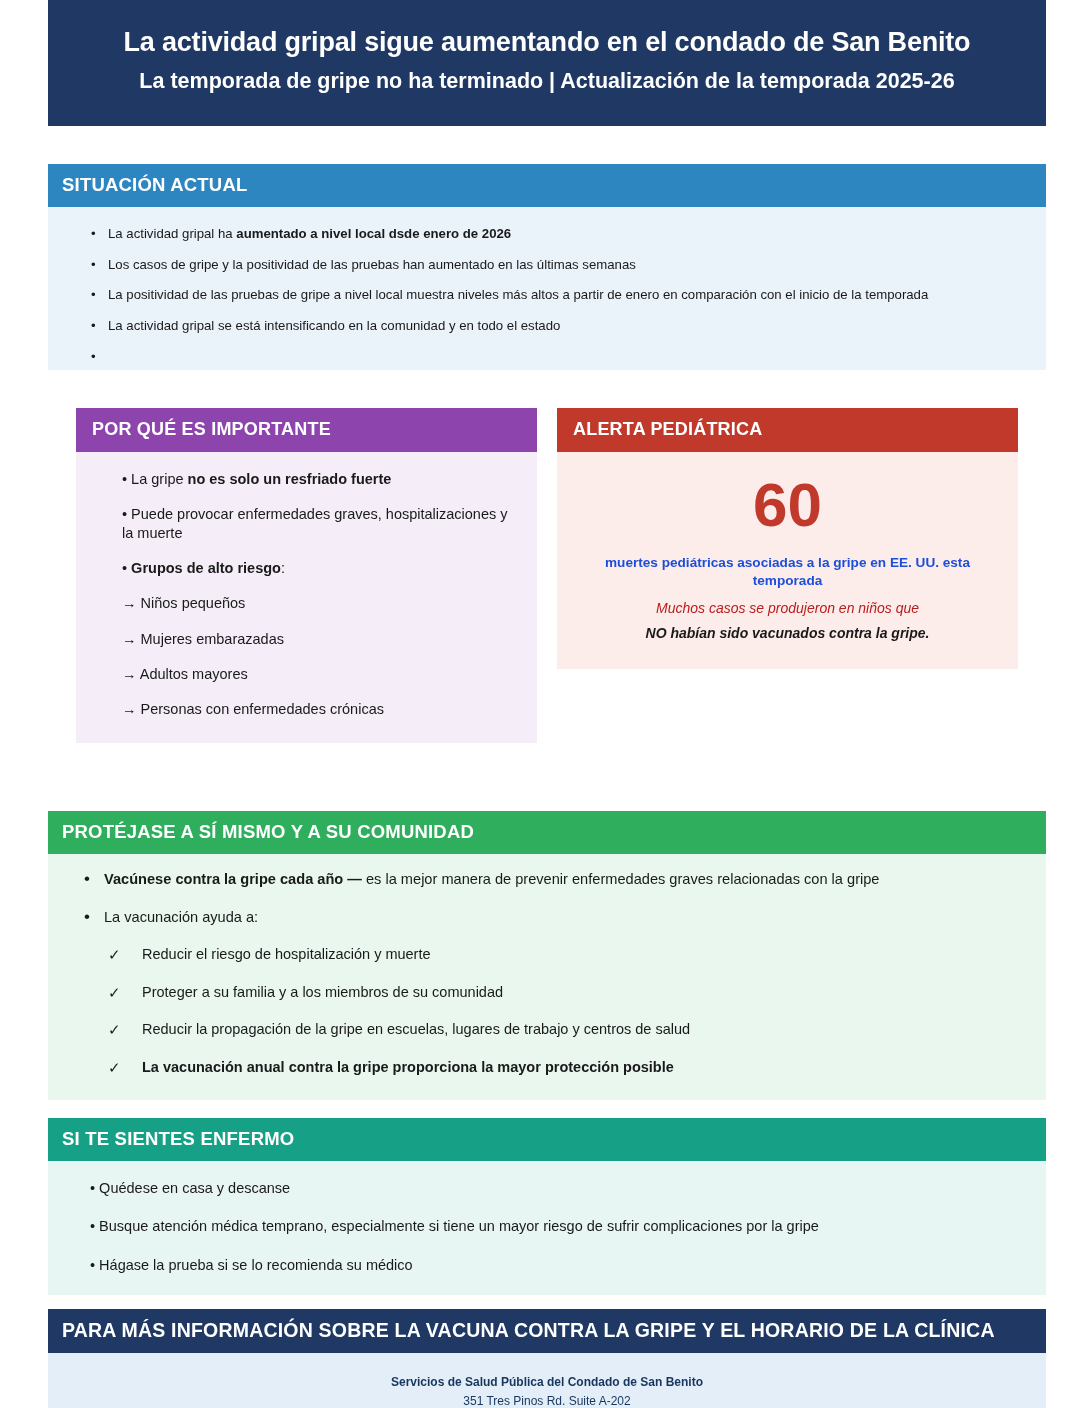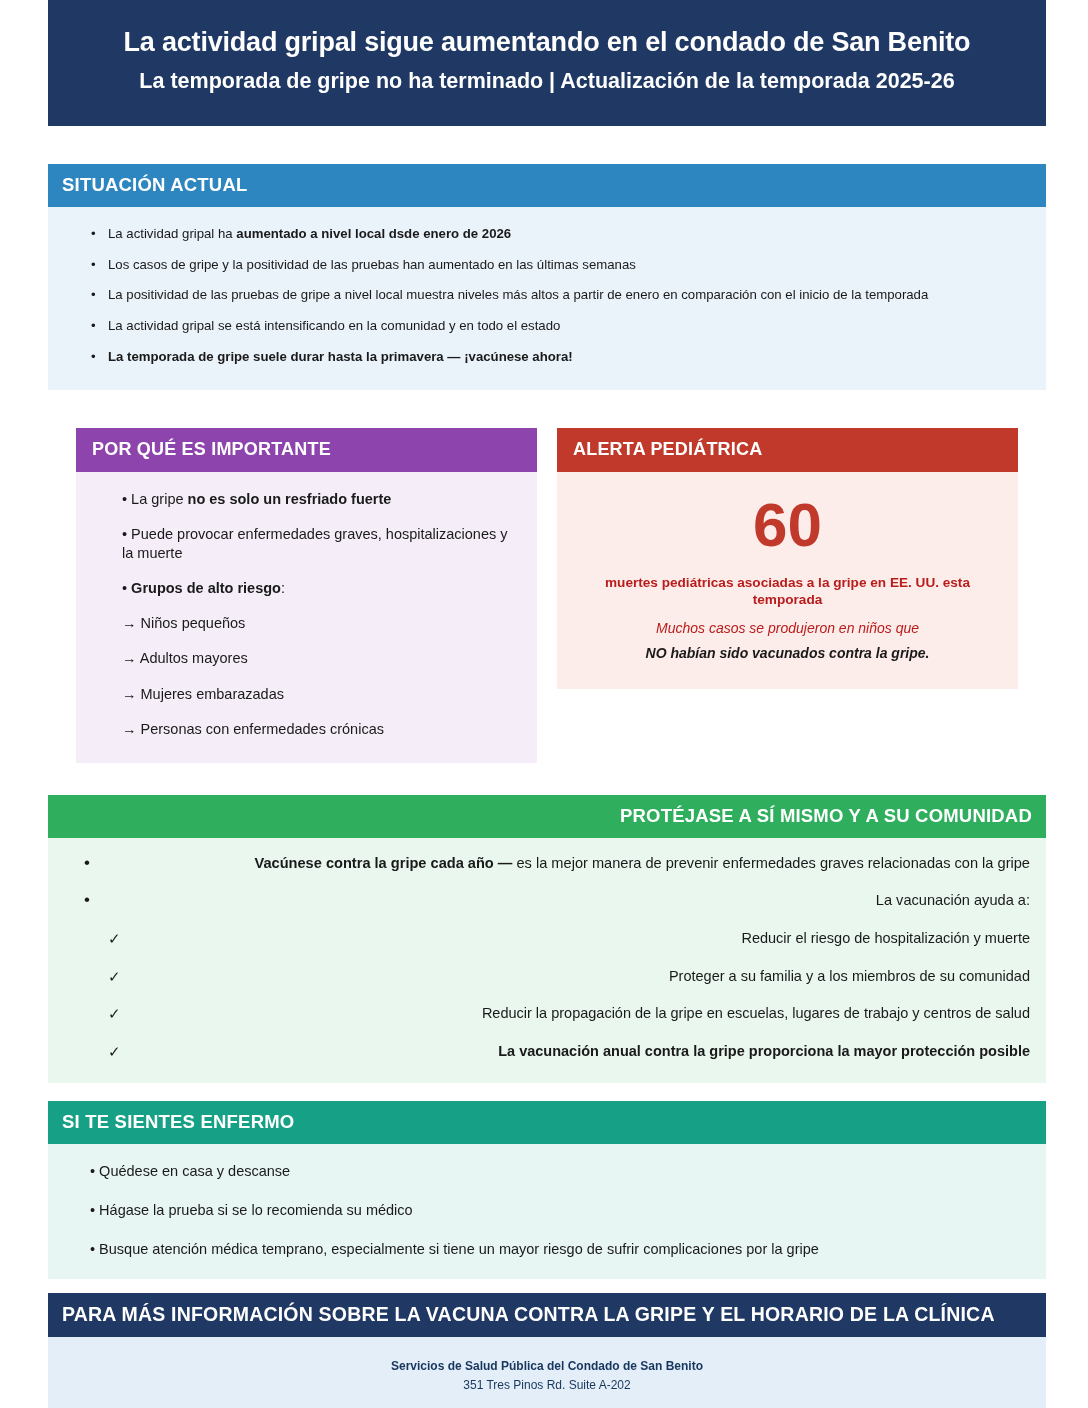--- a/index.html
+++ b/index.html
@@ -122,39 +122,39 @@
   .big-number {
     font-size: 62px;
     font-weight: bold;
     color: #C0392B;
     line-height: 1.0;
     margin-bottom: 18px;
   }
   .alert-sub {
     font-size: 13.6px;
     font-weight: bold;
-    color: #b91c1c;
+    color: #1d4ed8;
     margin-bottom: 11px;
     line-height: 1.3;
   }
   .alert-note {
     font-size: 14px;
     font-style: italic;
     color: #b91c1c;
     margin-bottom: 9px;
   }
   .alert-note-b {
     font-size: 14px;
     font-style: italic;
     font-weight: bold;
     color: #1a1a1a;
   }
 
   
-  .protect-wrap { margin-top: 32px; text-align: right; }
+  .protect-wrap { margin-top: 68px; }
   .protect-body { padding: 16px 16px 18px 16px; }
   .p-bullet {
     position: relative;
     font-size: 14.6px;
     line-height: 1.35;
     margin: 0 0 18px 40px;
     color: #1a1a1a;
   }
   .p-bullet .dot {
     position: absolute;
@@ -214,36 +214,36 @@
     </div>
 
     <div class="section blue" style="margin-top:38px;">
       <div class="sec-head">SITUACIÓN ACTUAL</div>
       <div class="sec-body">
         <ul class="sit-list" id="sit-list">
             <li><span class="bullet">•</span><span>La actividad gripal ha </span><b>aumentado a nivel local dsde enero de 2026</b></li>
             <li><span class="bullet">•</span><span>Los casos de gripe y la positividad de las pruebas han aumentado en las últimas semanas</span></li>
             <li><span class="bullet">•</span><span>La positividad de las pruebas de gripe a nivel local muestra niveles más altos a partir de enero en comparación con el inicio de la temporada</span></li>
             <li><span class="bullet">•</span><span>La actividad gripal se está intensificando en la comunidad y en todo el estado</span></li>
-            <li><span class="bullet">•</span><b>La temporada de gripe suele durar hasta la primavera — ¡vacúnese ahora!</b></li>
+            <li><span class="bullet">•</span></li>
           </ul>
       </div>
     </div>
 
     <div class="two-col">
 
       <div class="col section purple">
         <div class="sec-head">POR QUÉ ES IMPORTANTE</div>
         <div class="sec-body why-body" id="why-body">
             <div class="why-item"><span>•</span><span> La gripe </span><b>no es solo un resfriado fuerte</b></div>
             <div class="why-item"><span>•</span><span> Puede provocar enfermedades graves, hospitalizaciones y la muerte</span></div>
             <div class="why-item"><span>•</span><span> </span><b>Grupos de alto riesgo</b><span>:</span></div>
             <div class="why-item"><span>→</span><span> Niños pequeños</span></div>
+            <div class="why-item"><span>→</span><span> Mujeres embarazadas</span></div>
             <div class="why-item"><span>→</span><span> Adultos mayores</span></div>
-            <div class="why-item"><span>→</span><span> Mujeres embarazadas</span></div>
             <div class="why-item"><span>→</span><span> Personas con enfermedades crónicas</span></div>
           </div>
       </div>
 
       <div class="col section red">
         <div class="sec-head">ALERTA PEDIÁTRICA</div>
         <div class="sec-body alert-body">
           <div class="big-number">60</div>
           <div class="alert-sub">muertes pediátricas asociadas a la gripe en EE. UU. esta temporada</div>
           <div class="alert-note">Muchos casos se produjeron en niños que</div>
@@ -262,22 +262,22 @@
           <div class="check-item"><span class="chk">✓</span><span>Proteger a su familia y a los miembros de su comunidad</span></div>
           <div class="check-item"><span class="chk">✓</span><span>Reducir la propagación de la gripe en escuelas, lugares de trabajo y centros de salud</span></div>
           <div class="check-item"><span class="chk">✓</span><b>La vacunación anual contra la gripe proporciona la mayor protección posible</b></div>
         </div>
     </div>
 
     <div class="section teal sick-wrap">
       <div class="sec-head">SI TE SIENTES ENFERMO</div>
       <div class="sec-body sick-body" id="sick-body">
           <div class="sick-item"><span>• </span><span>Quédese en casa y descanse</span></div>
+          <div class="sick-item"><span>• </span><span>Busque atención médica temprano, especialmente si tiene un mayor riesgo de sufrir complicaciones por la gripe</span></div>
           <div class="sick-item"><span>• </span><span>Hágase la prueba si se lo recomienda su médico</span></div>
-          <div class="sick-item"><span>• </span><span>Busque atención médica temprano, especialmente si tiene un mayor riesgo de sufrir complicaciones por la gripe</span></div>
         </div>
     </div>
 
     <div class="section navy footer-wrap">
       <div class="sec-head">PARA MÁS INFORMACIÓN SOBRE LA VACUNA CONTRA LA GRIPE Y EL HORARIO DE LA CLÍNICA</div>
       <div class="sec-body footer-body">
         <div class="f-line bold">Servicios de Salud Pública del Condado de San Benito</div>
         <div class="f-line">351 Tres Pinos Rd. Suite A-202</div>
 
       </div>

